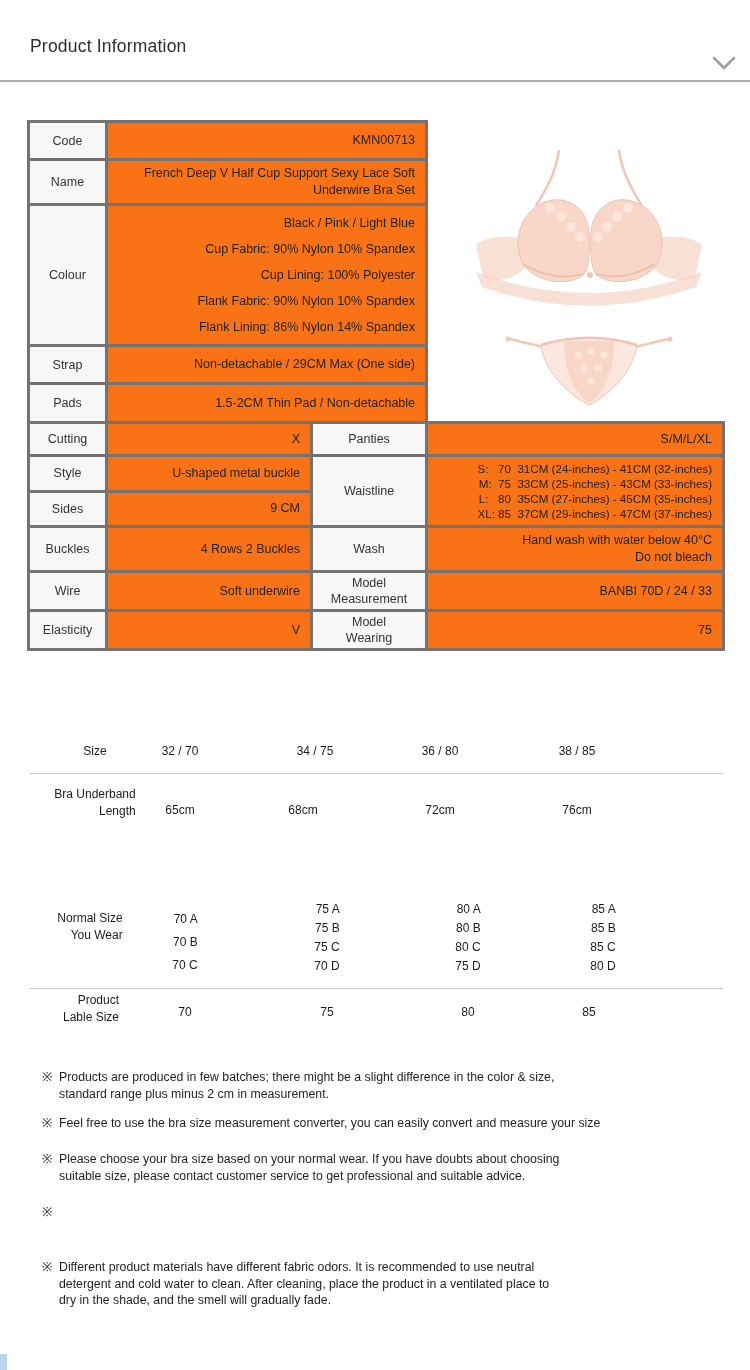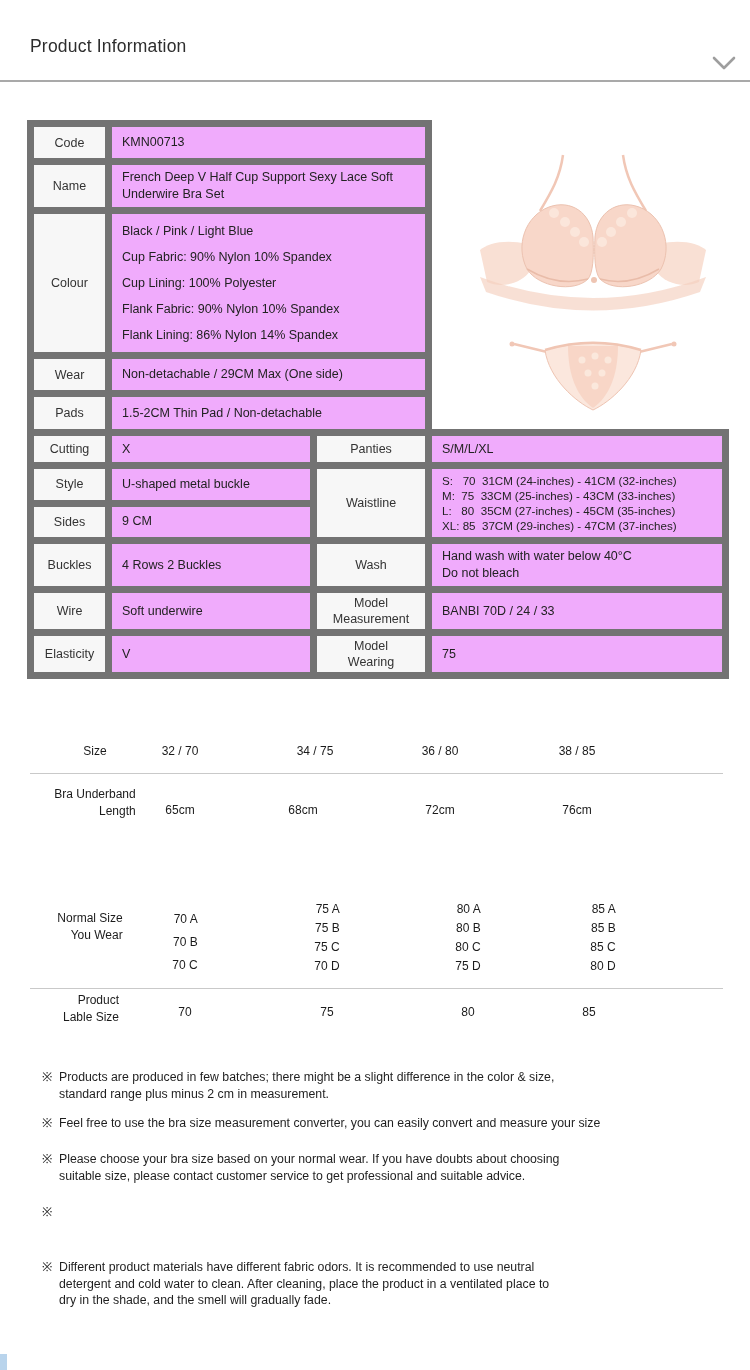--- a/index.html
+++ b/index.html
@@ -10,23 +10,23 @@
   
   .hdr-title { position:absolute; left:30px; top:36px; font-size:17.5px; color:#2d2d2d; letter-spacing:.2px; }
   .hdr-chevron { position:absolute; right:14px; top:55px; width:24px; height:16px; cursor:pointer; }
   .hdr-line { position:absolute; left:0; top:80px; width:750px; height:2px; background:#a9a9a9; }
   
   table.spec {
     position:absolute; left:27px; top:120px;
     border-collapse:collapse; table-layout:fixed; width:695px;
     font-size:12.5px; color:#222;
   }
-  table.spec th, table.spec td { border:7px solid #737373; font-weight:400; vertical-align:middle; }
+  table.spec th, table.spec td { border:3px solid #737373; font-weight:400; vertical-align:middle; }
   table.spec th.lbl { background:#f7f7f7; color:#333; text-align:center; padding:2px; line-height:16px; white-space:pre-line; }
-  table.spec td.val { background:#f0abfc; text-align:left; padding:4px 10px; white-space:pre-line; line-height:17px; }
+  table.spec td.val { background:#f97316; text-align:right; padding:4px 10px; white-space:pre-line; line-height:17px; }
   td.val-colour { line-height:26px !important; }
   td.val-waist { white-space:pre !important; font-size:11.6px; line-height:15px !important; letter-spacing:0; }
   td.photo-cell { border:none !important; padding:0; vertical-align:middle; }
   tr.r-code { height:38px; } tr.r-name { height:40px; } tr.r-colour { height:137px; }
   tr.r-strap { height:38px; } tr.r-pads { height:39px; } tr.r-cutting { height:33px; }
   tr.r-style { height:35px; } tr.r-sides { height:35px; } tr.r-buckles { height:39px; }
   tr.r-wire { height:39px; } tr.r-elastic { height:38px; }
   
   .bar {
     position:absolute; left:30px; width:695px; height:28px; background:#a8a49f;
@@ -119,21 +119,21 @@
     </tr>
     <tr class="r-colour">
       <th class="lbl">Colour</th>
       <td class="val val-colour" colspan="2">Black / Pink / Light Blue
 Cup Fabric: 90% Nylon 10% Spandex
 Cup Lining:  100% Polyester
 Flank Fabric: 90% Nylon 10% Spandex
 Flank Lining: 86% Nylon 14% Spandex</td>
     </tr>
     <tr class="r-strap">
-      <th class="lbl">Wear</th>
+      <th class="lbl">Strap</th>
       <td class="val" colspan="2">Non-detachable / 29CM Max (One side)</td>
     </tr>
     <tr class="r-pads">
       <th class="lbl">Pads</th>
       <td class="val" colspan="2">1.5-2CM Thin Pad / Non-detachable</td>
     </tr>
     <tr class="r-cutting">
       <th class="lbl">Cutting</th>
       <td class="val">X</td>
       <th class="lbl">Panties</th>

